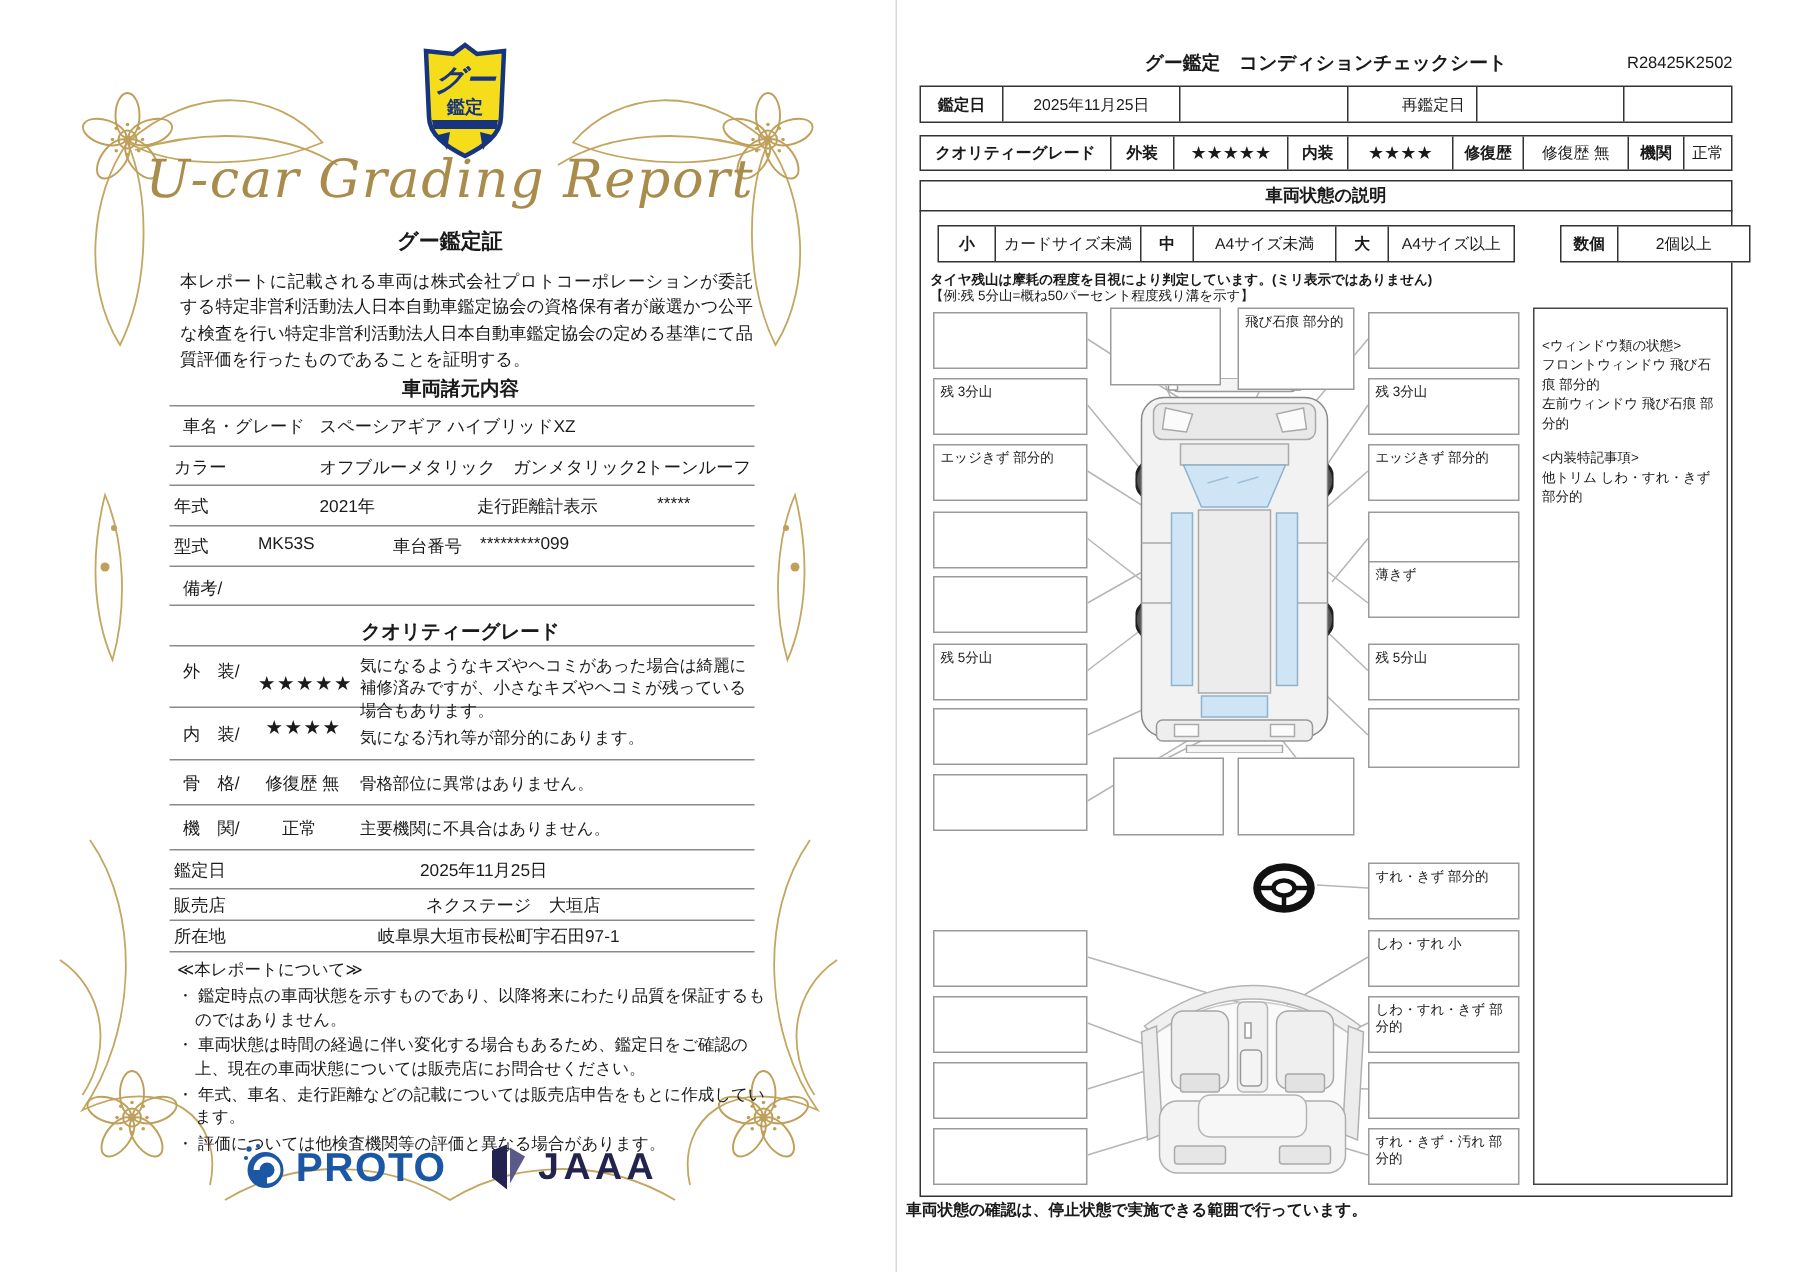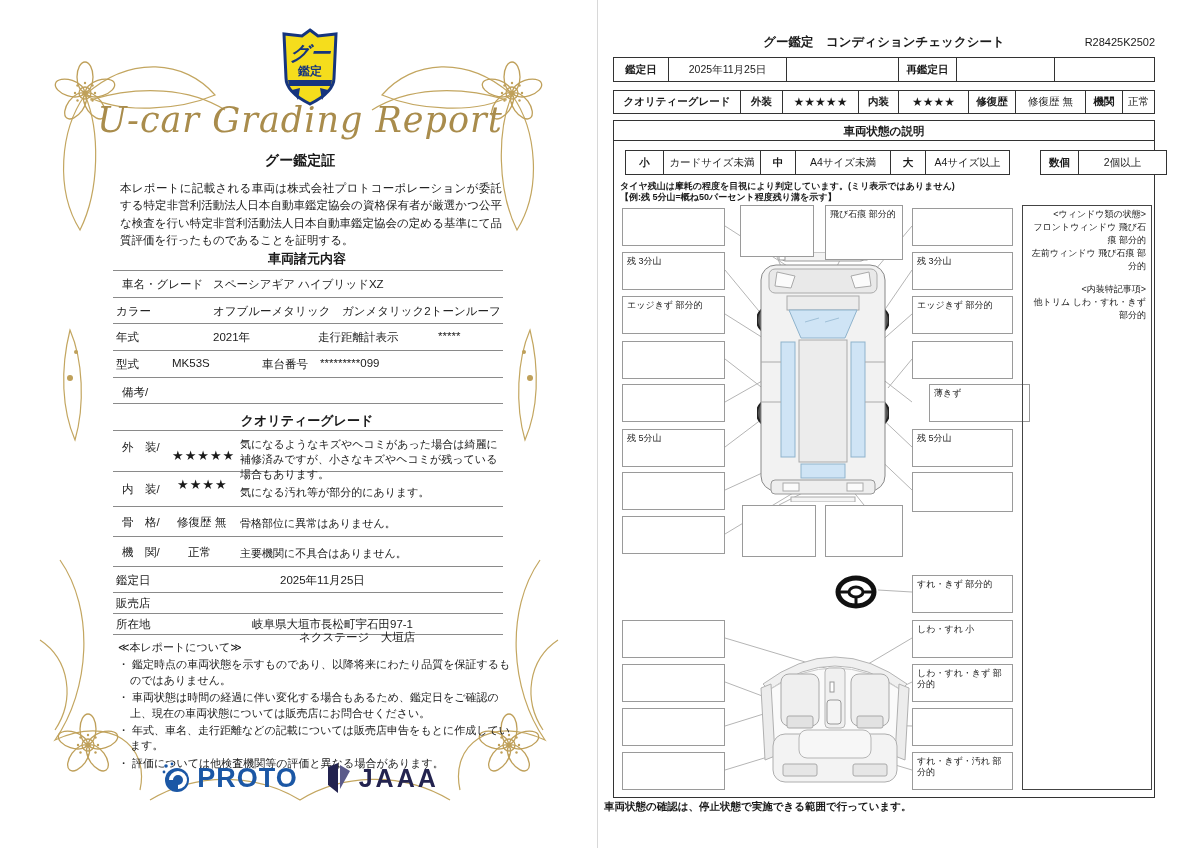--- a/index.html
+++ b/index.html
@@ -34,21 +34,21 @@
   .tbl{display:flex;border:1px solid #333;background:#fff;}
   .tbl .c{border-right:1px solid #333;display:flex;align-items:center;justify-content:center;
           font-size:10.5px;box-sizing:border-box;height:100%;}
   .tbl .c:last-child{border-right:none;}
   #bigbox{left:13px;top:120px;width:542px;height:678px;border:1px solid #333;}
   #sec-title{left:13px;top:121px;width:542px;height:20px;line-height:20px;text-align:center;
              font-weight:bold;font-size:11.5px;border-bottom:1px solid #333;}
   .note{font-size:9px;line-height:1.3;}
   .box{border:1px solid #9a9a9a;background:#fff;font-size:9px;padding:3px 4px;line-height:1.25;z-index:2;}
   #notes-col{left:422px;top:205px;width:130px;height:585px;border:1px solid #444;
-             font-size:9px;line-height:1.45;padding:2px 5px;z-index:2;text-align:right;}
+             font-size:9px;line-height:1.45;padding:18px 5px;z-index:2;}
   #footer-note{left:4px;top:800px;font-size:10.5px;font-weight:bold;}
   svg{display:block;}
   .divider{left:597px;top:0;width:1px;height:848px;background:#d8d8d8;}
 </style>
 </head>
 <body>
 
 <div class="abs divider"></div>
 
 <div id="page-left" class="abs">
@@ -158,21 +158,21 @@
   <div class="abs val" style="left:188px;top:545px;">正常</div>
   <div class="abs desc" style="left:240px;top:546px;width:268px;">主要機関に不具合はありません。</div>
 
   <div class="abs hr" style="top:592px;"></div>
   <div class="abs hr" style="top:613px;"></div>
   <div class="abs hr" style="top:634px;"></div>
 
   <div class="abs lbl-b" style="left:116px;top:573px;">鑑定日</div>
   <div class="abs val" style="left:280px;top:573px;">2025年11月25日</div>
   <div class="abs lbl-b" style="left:116px;top:596px;">販売店</div>
-  <div class="abs val" style="left:299px;top:596px;margin-top:34px;">ネクステージ　大垣店</div>
+  <div class="abs val" style="left:284px;top:596px;">ネクステージ　大垣店</div>
   <div class="abs lbl-b" style="left:116px;top:617px;">所在地</div>
   <div class="abs val" style="left:252px;top:617px;">岐阜県大垣市長松町宇石田97-1</div>
 
   <div class="abs about" style="left:118px;top:640px;width:394px;">
     <div>≪本レポートについて≫</div>
     <ul>
       <li>・ 鑑定時点の車両状態を示すものであり、以降将来にわたり品質を保証するものではありません。</li>
       <li>・ 車両状態は時間の経過に伴い変化する場合もあるため、鑑定日をご確認の上、現在の車両状態については販売店にお問合せください。</li>
       <li>・ 年式、車名、走行距離などの記載については販売店申告をもとに作成しています。</li>
       <li>・ 評価については他検査機関等の評価と異なる場合があります。</li>
@@ -202,21 +202,21 @@
 
 <div id="page-right" class="abs" style="left:600px;top:0;width:600px;height:848px;">
 
   <div id="sheet-title" class="abs">グー鑑定　コンディションチェックシート</div>
   <div id="report-no" class="abs">R28425K2502</div>
 
   <div class="abs tbl" style="left:13px;top:57px;width:542px;height:25px;">
     <div class="c" style="width:55px;font-weight:bold;">鑑定日</div>
     <div class="c" style="width:118px;">2025年11月25日</div>
     <div class="c" style="width:112px;"></div>
-    <div class="c" style="width:58px;font-weight:bold;">再鑑定日</div>
+    <div class="c" style="width:58px;font-weight:normal;margin-left:28px;">再鑑定日</div>
     <div class="c" style="width:98px;"></div>
     <div class="c" style="flex:1;"></div>
   </div>
 
   <div class="abs tbl" style="left:13px;top:90px;width:542px;height:24px;">
     <div class="c" style="width:127px;font-weight:bold;">クオリティーグレード</div>
     <div class="c" style="width:42px;font-weight:bold;">外装</div>
     <div class="c" style="width:76px;font-size:12px;">★★★★★</div>
     <div class="c" style="width:40px;font-weight:bold;">内装</div>
     <div class="c" style="width:70px;font-size:12px;">★★★★</div>
@@ -236,21 +236,21 @@
     <div class="c" style="width:95px;">A4サイズ未満</div>
     <div class="c" style="width:35px;font-weight:bold;">大</div>
     <div class="c" style="flex:1;">A4サイズ以上</div>
   </div>
   <div class="abs tbl" style="left:440px;top:150px;width:127px;height:25px;z-index:2;">
     <div class="c" style="width:38px;font-weight:bold;">数個</div>
     <div class="c" style="flex:1;">2個以上</div>
   </div>
 
   <div class="abs note" style="left:20px;top:181px;font-weight:bold;">タイヤ残山は摩耗の程度を目視により判定しています。(ミリ表示ではありません)</div>
-  <div class="abs note" style="left:20px;top:192px;font-weight:bold;">【例:残 5分山=概ね50パーセント程度残り溝を示す】</div>
+  <div class="abs note" style="left:20px;top:192px;font-weight:normal;">【例:残 5分山=概ね50パーセント程度残り溝を示す】</div>
 
   <svg class="abs" style="left:0;top:200px;z-index:1;" width="560" height="600">
     <g stroke="#b5b5b5" stroke-width="1">
       <line x1="125" y1="26" x2="212" y2="82"></line>
         <line x1="177" y1="57" x2="208" y2="130"></line>
       <line x1="240" y1="60" x2="215" y2="112"></line>
         <line x1="125" y1="70" x2="168" y2="122"></line>
       <line x1="125" y1="114" x2="198" y2="160"></line>
         <line x1="125" y1="159" x2="165" y2="190"></line>
       <line x1="125" y1="202" x2="185" y2="168"></line>
@@ -352,21 +352,21 @@
 
   <div class="abs box" style="left:140px;top:205px;width:74px;height:52px;"></div>
   <div class="abs box" style="left:225px;top:205px;width:78px;height:55px;">飛び石痕 部分的</div>
   <div class="abs box" style="left:142px;top:505px;width:74px;height:52px;"></div>
   <div class="abs box" style="left:225px;top:505px;width:78px;height:52px;"></div>
 
   <div class="abs box" style="left:312px;top:208px;width:101px;height:38px;"></div>
   <div class="abs box" style="left:312px;top:252px;width:101px;height:38px;">残 3分山</div>
   <div class="abs box" style="left:312px;top:296px;width:101px;height:38px;">エッジきず 部分的</div>
   <div class="abs box" style="left:312px;top:341px;width:101px;height:38px;"></div>
-  <div class="abs box" style="left:312px;top:384px;width:101px;height:38px;margin-left:17px;">薄きず</div>
+  <div class="abs box" style="left:312px;top:374px;width:101px;height:38px;">薄きず</div>
   <div class="abs box" style="left:312px;top:429px;width:101px;height:38px;">残 5分山</div>
   <div class="abs box" style="left:312px;top:472px;width:101px;height:40px;"></div>
   <div class="abs box" style="left:312px;top:575px;width:101px;height:38px;">すれ・きず 部分的</div>
   <div class="abs box" style="left:312px;top:620px;width:101px;height:38px;">しわ・すれ 小</div>
   <div class="abs box" style="left:312px;top:664px;width:101px;height:38px;">しわ・すれ・きず 部分的</div>
   <div class="abs box" style="left:312px;top:708px;width:101px;height:38px;"></div>
   <div class="abs box" style="left:312px;top:752px;width:101px;height:38px;">すれ・きず・汚れ 部分的</div>
 
   <div id="notes-col" class="abs">
     <div>&lt;ウィンドウ類の状態&gt;</div>

